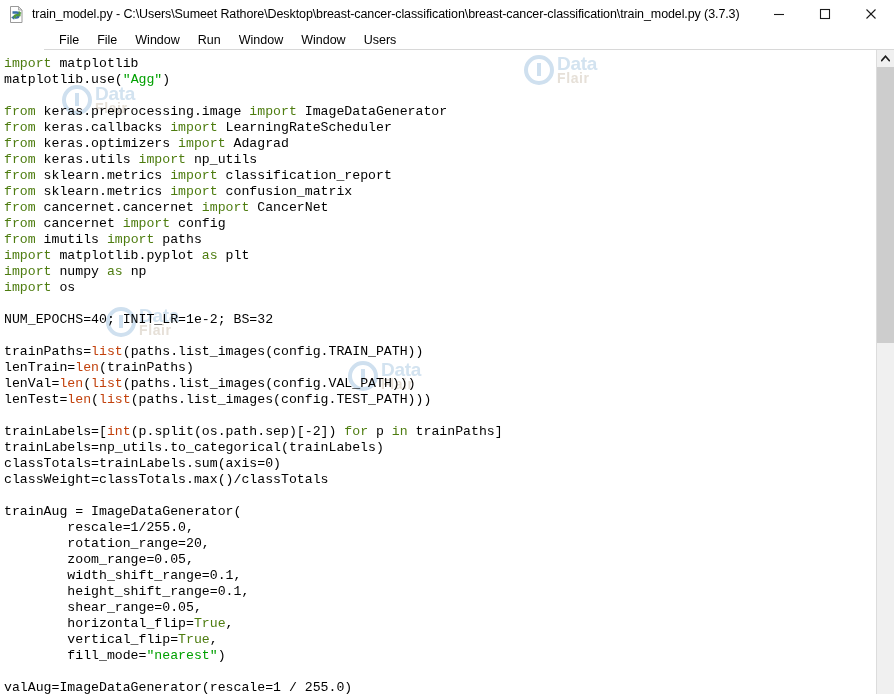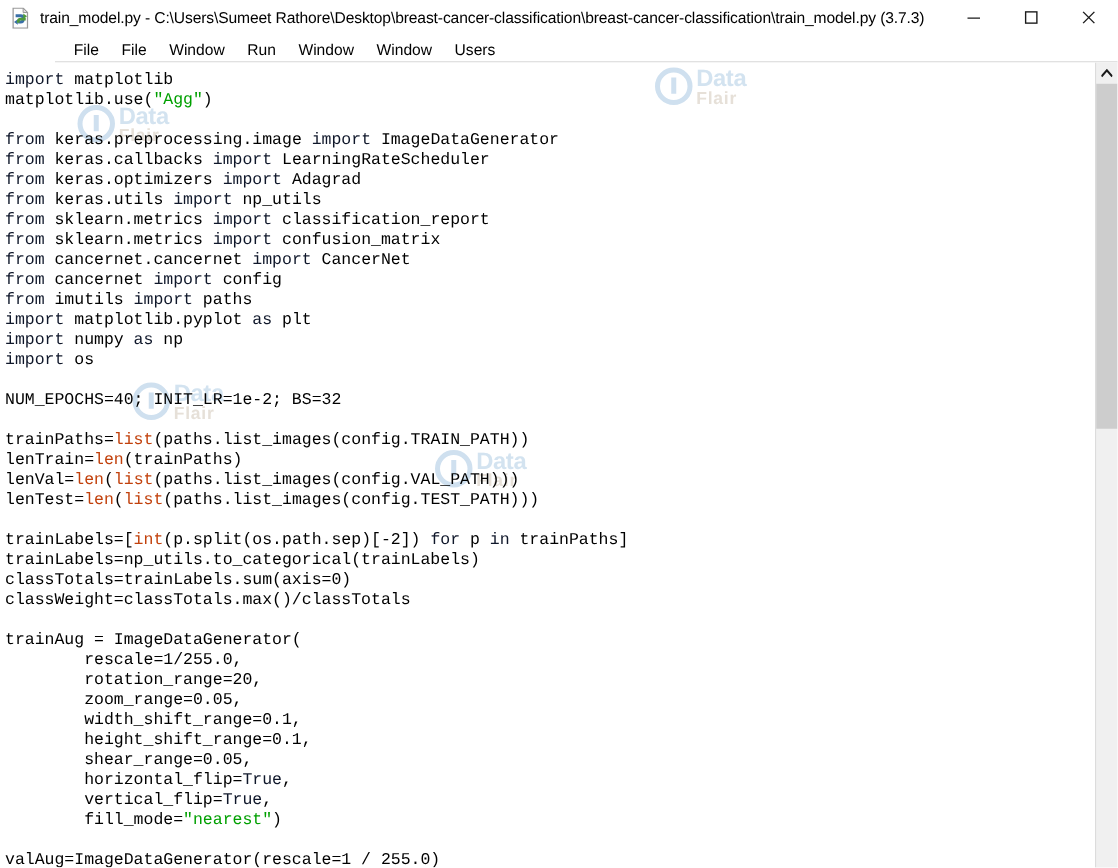--- a/index.html
+++ b/index.html
@@ -110,35 +110,35 @@
     z-index: 2;
   }
   .code {
     font-family: "Liberation Mono", "DejaVu Sans Mono", monospace;
     font-size: 13.2px;
     line-height: 16px;
     color: #000000;
     white-space: pre;
     tab-size: 4;
   }
-  .code .kw   { color: #0f172a; }
+  .code .kw   { color: #4d7c0f; }
   .code .str  { color: #00a000; }
   .code .bi   { color: #c2410c; }
 
   
   .wm {
     position: absolute;
     z-index: 1;
     pointer-events: none;
     user-select: none;
     opacity: 1;
   }
   .wm-inner {
     display: flex;
-    align-items: flex-start;
+    align-items: flex-end;
   }
   .wm-mark {
     width: 30px;
     height: 30px;
     border-radius: 50%;
     border: 4px solid #cfe0ef;
     box-sizing: border-box;
     position: relative;
     margin-right: 3px;
   }

